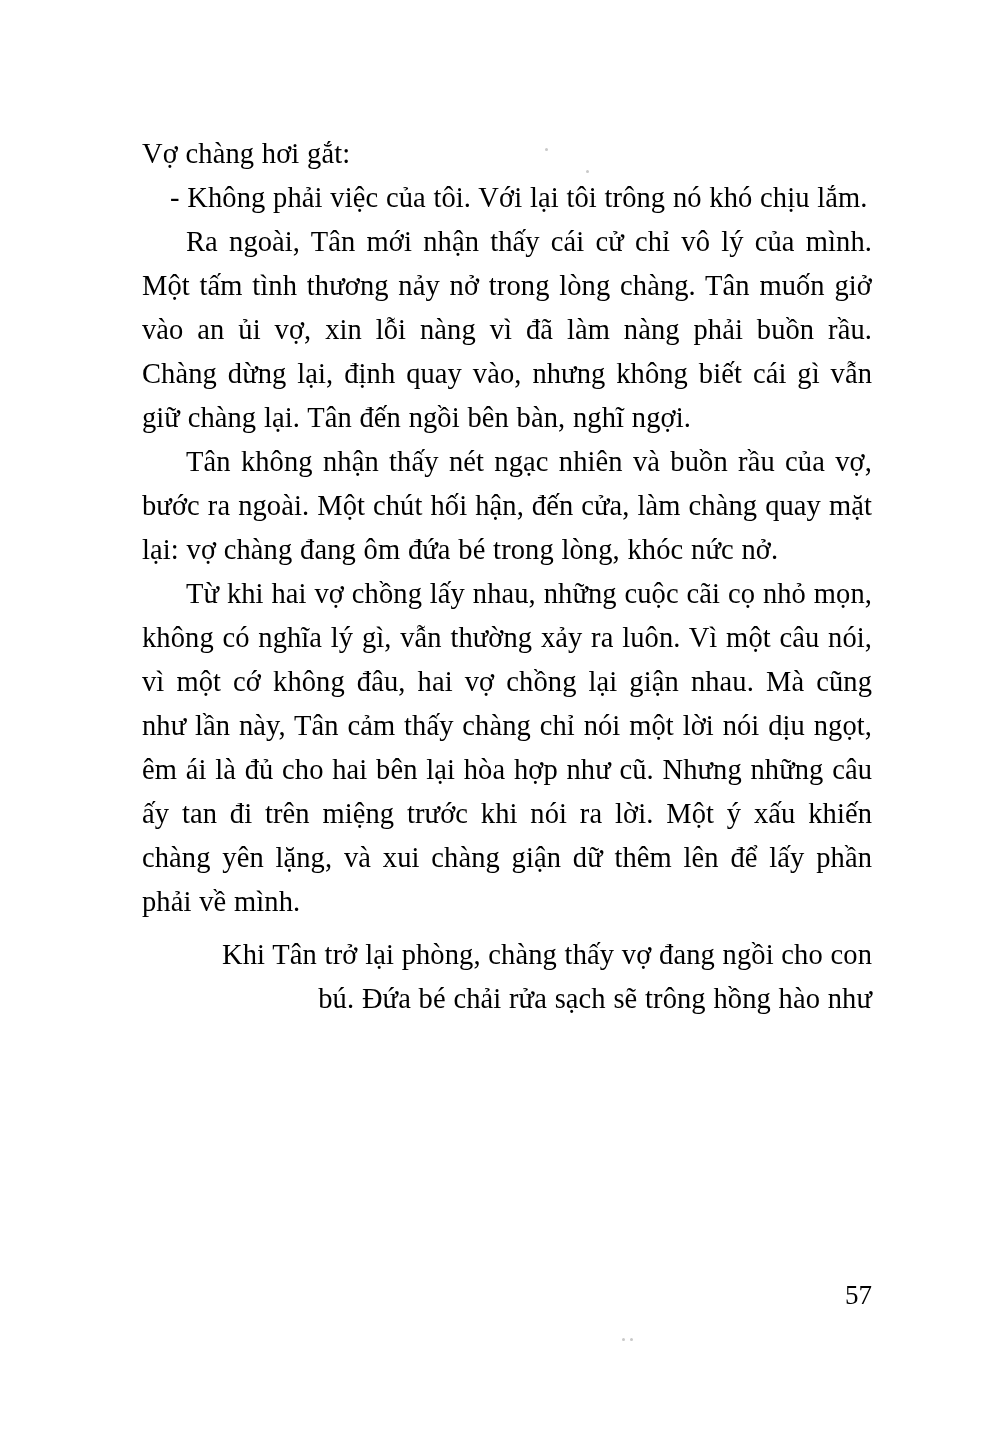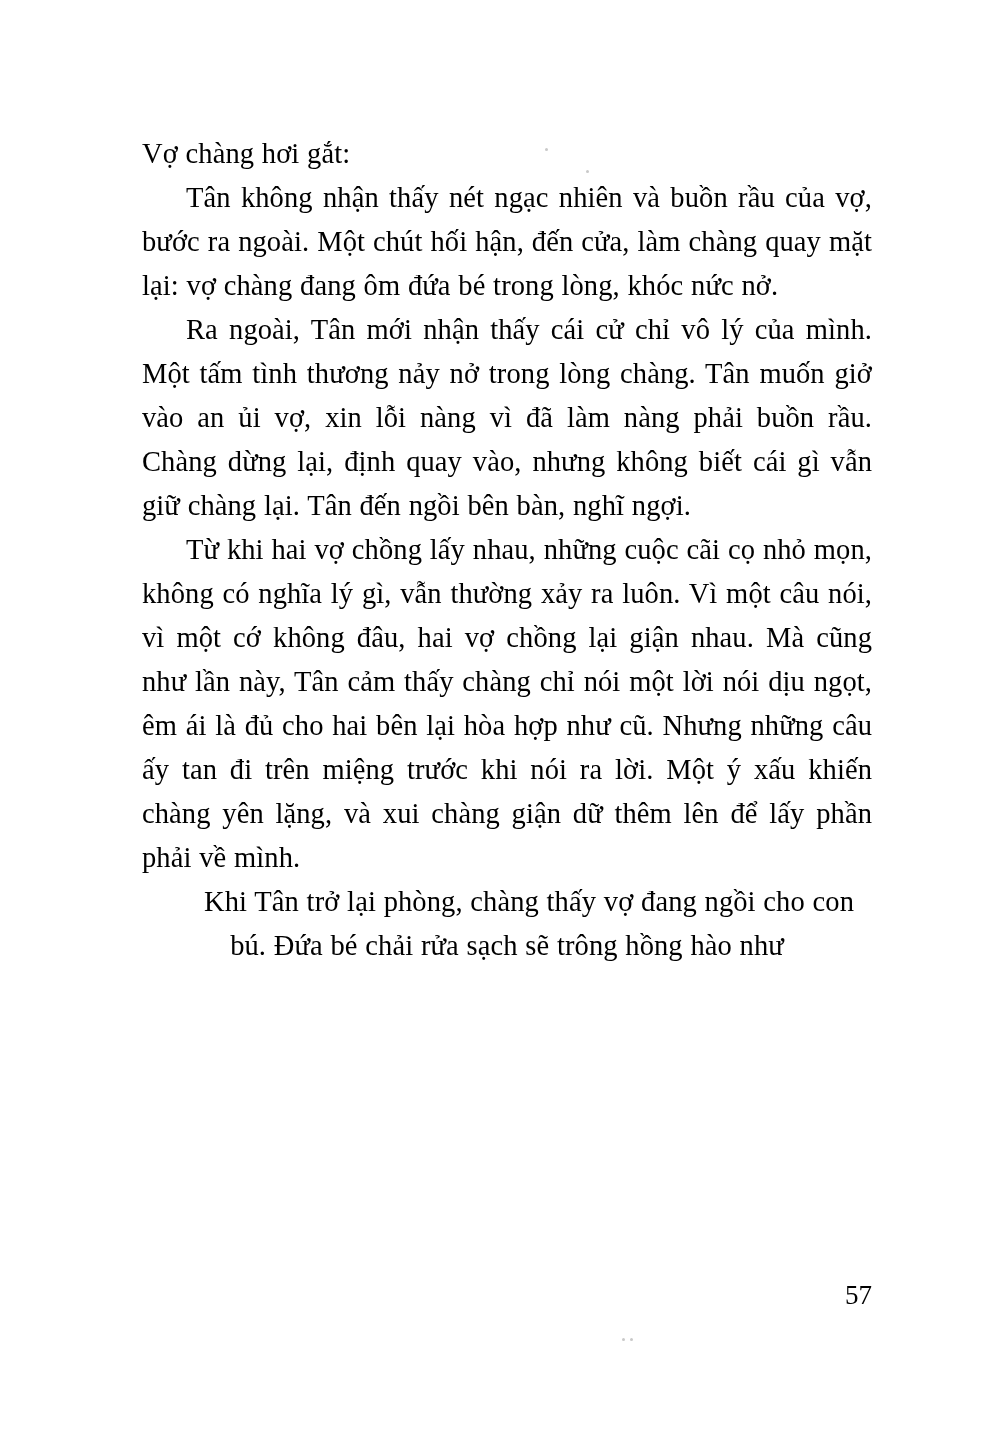--- a/index.html
+++ b/index.html
@@ -36,21 +36,22 @@
     letter-spacing: 0.1px;
     word-spacing: 0.5px;
   }
   .para.noindent {
     text-indent: 0;
   }
   .para.dash {
     text-indent: 28px;
   }
   .para.last {
-    text-align: center;
+    text-align: right;
+    margin-top: 9px;
   }
   .page-number {
     position: absolute;
     right: 128px;
     top: 1282px;
     font-size: 27px;
     line-height: 1;
   }
   .dot-mark {
     position: absolute;
@@ -69,21 +70,22 @@
 
 <div class="page">
 
   <div class="dot-mark dm1"></div>
   <div class="dot-mark dm2"></div>
   <div class="dot-mark dm3"></div>
   <div class="dot-mark dm4"></div>
 
   <div class="text-column">
     <p class="para noindent">Vợ chàng hơi gắt:</p>
+    <p class="para dash">- Không phải việc của tôi. Với lại tôi trông nó khó chịu lắm.</p>
+    <p class="para">Ra ngoài, Tân mới nhận thấy cái cử chỉ vô lý của mình. Một tấm tình thương nảy nở trong lòng chàng. Tân muốn giở vào an ủi vợ, xin lỗi nàng vì đã làm nàng phải buồn rầu. Chàng dừng lại, định quay vào, nhưng không biết cái gì vẫn giữ chàng lại. Tân đến ngồi bên bàn, nghĩ ngợi.</p>
     <p class="para">Tân không nhận thấy nét ngạc nhiên và buồn rầu của vợ, bước ra ngoài. Một chút hối hận, đến cửa, làm chàng quay mặt lại: vợ chàng đang ôm đứa bé trong lòng, khóc nức nở.</p>
-    <p class="para">Ra ngoài, Tân mới nhận thấy cái cử chỉ vô lý của mình. Một tấm tình thương nảy nở trong lòng chàng. Tân muốn giở vào an ủi vợ, xin lỗi nàng vì đã làm nàng phải buồn rầu. Chàng dừng lại, định quay vào, nhưng không biết cái gì vẫn giữ chàng lại. Tân đến ngồi bên bàn, nghĩ ngợi.</p>
     <p class="para">Từ khi hai vợ chồng lấy nhau, những cuộc cãi cọ nhỏ mọn, không có nghĩa lý gì, vẫn thường xảy ra luôn. Vì một câu nói, vì một cớ không đâu, hai vợ chồng lại giận nhau. Mà cũng như lần này, Tân cảm thấy chàng chỉ nói một lời nói dịu ngọt, êm ái là đủ cho hai bên lại hòa hợp như cũ. Nhưng những câu ấy tan đi trên miệng trước khi nói ra lời. Một ý xấu khiến chàng yên lặng, và xui chàng giận dữ thêm lên để lấy phần phải về mình.</p>
     <p class="para last">Khi Tân trở lại phòng, chàng thấy vợ đang ngồi cho con bú. Đứa bé chải rửa sạch sẽ trông hồng hào như</p>
   </div>
 
   <div class="page-number">57</div>
 
 </div>
 
 </body></html>

